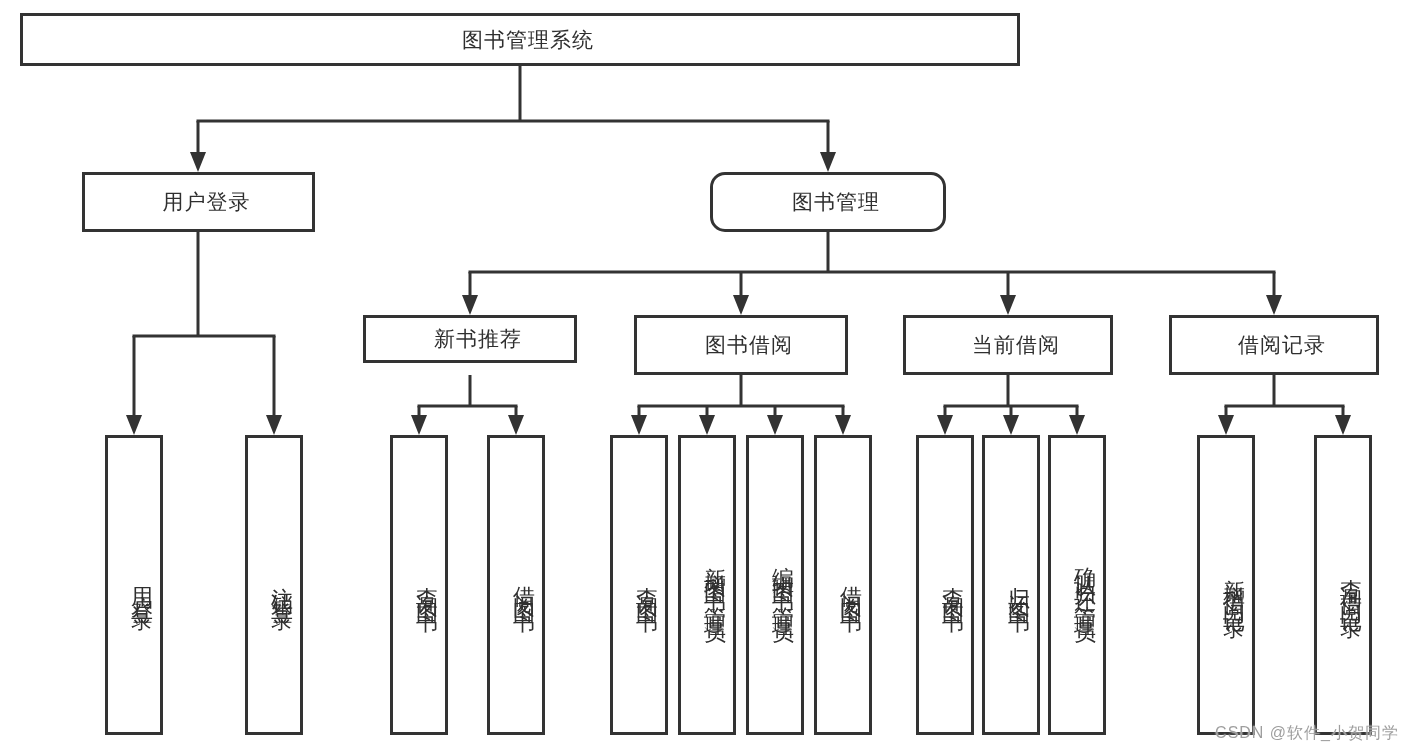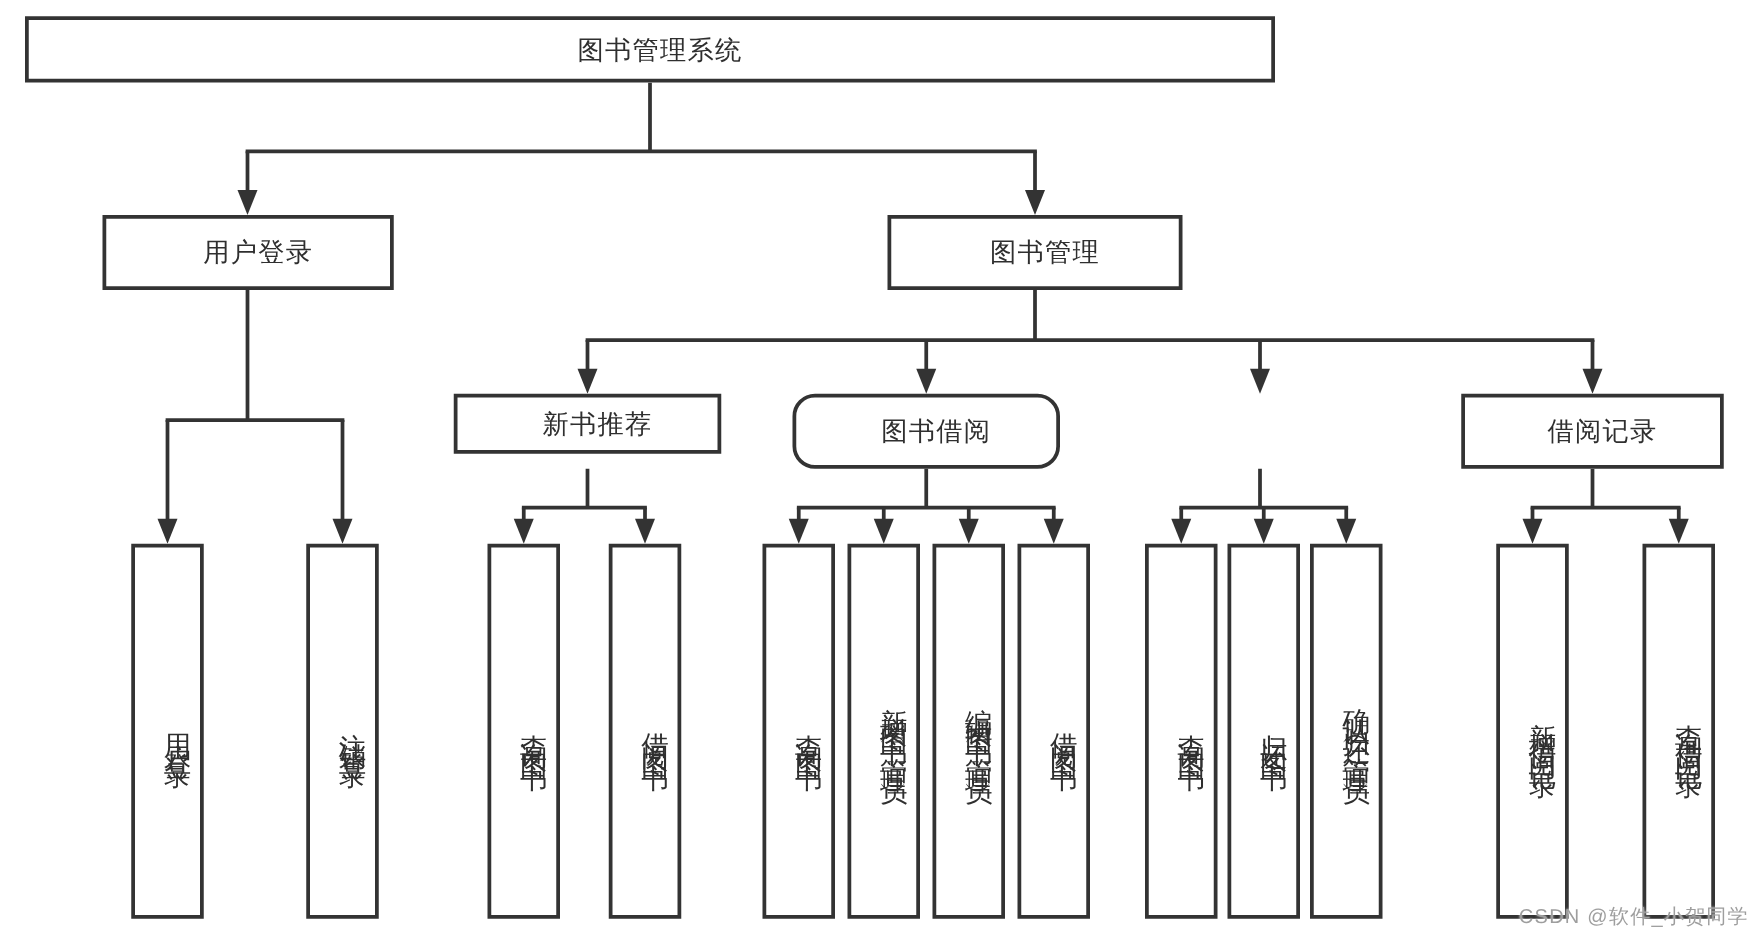--- a/index.html
+++ b/index.html
@@ -120,24 +120,25 @@
       <line x1="1226" y1="406" x2="1226" y2="420"></line>
       <polygon points="1226,435 1218,415 1234,415"></polygon>
       <line x1="1343" y1="406" x2="1343" y2="420"></line>
       <polygon points="1343,435 1335,415 1351,415"></polygon>
     </g>
   </svg>
 
   <div class="box hbox" style="left:20px; top:13px; width:1000px; height:53px;">图书管理系统</div>
 
   <div class="box hbox" style="left:82px; top:172px; width:233px; height:60px;">用户登录</div>
-  <div class="box hbox" style="left:710px; top:172px; width:236px; height:60px;">图书管理</div>
+  <div class="box hbox" style="left:710px; top:172px; width:236px; height:60px;border-radius:15px;">图书管理</div>
 
   <div class="box hbox" style="left:363px; top:315px; width:214px; height:48px;">新书推荐</div>
-  <div class="box hbox" style="left:634px; top:315px; width:214px; height:60px;border-radius:18px;">图书借阅</div>
+  <div class="box hbox" style="left:634px; top:315px; width:214px; height:60px;">图书借阅</div>
+  <div class="box hbox" style="left:903px; top:315px; width:210px; height:60px;">当前借阅</div>
   <div class="box hbox" style="left:1169px; top:315px; width:210px; height:60px;">借阅记录</div>
 
   <div class="box vbox" style="left:105px; top:435px; width:58px; height:300px;">用户登录</div>
   <div class="box vbox" style="left:245px; top:435px; width:58px; height:300px;">注销登录</div>
 
   <div class="box vbox" style="left:390px; top:435px; width:58px; height:300px;">查询图书</div>
   <div class="box vbox" style="left:487px; top:435px; width:58px; height:300px;">借阅图书</div>
 
   <div class="box vbox" style="left:610px; top:435px; width:58px; height:300px;">查询图书</div>
   <div class="box vbox" style="left:678px; top:435px; width:58px; height:300px;">新增图书（管理员）</div>

